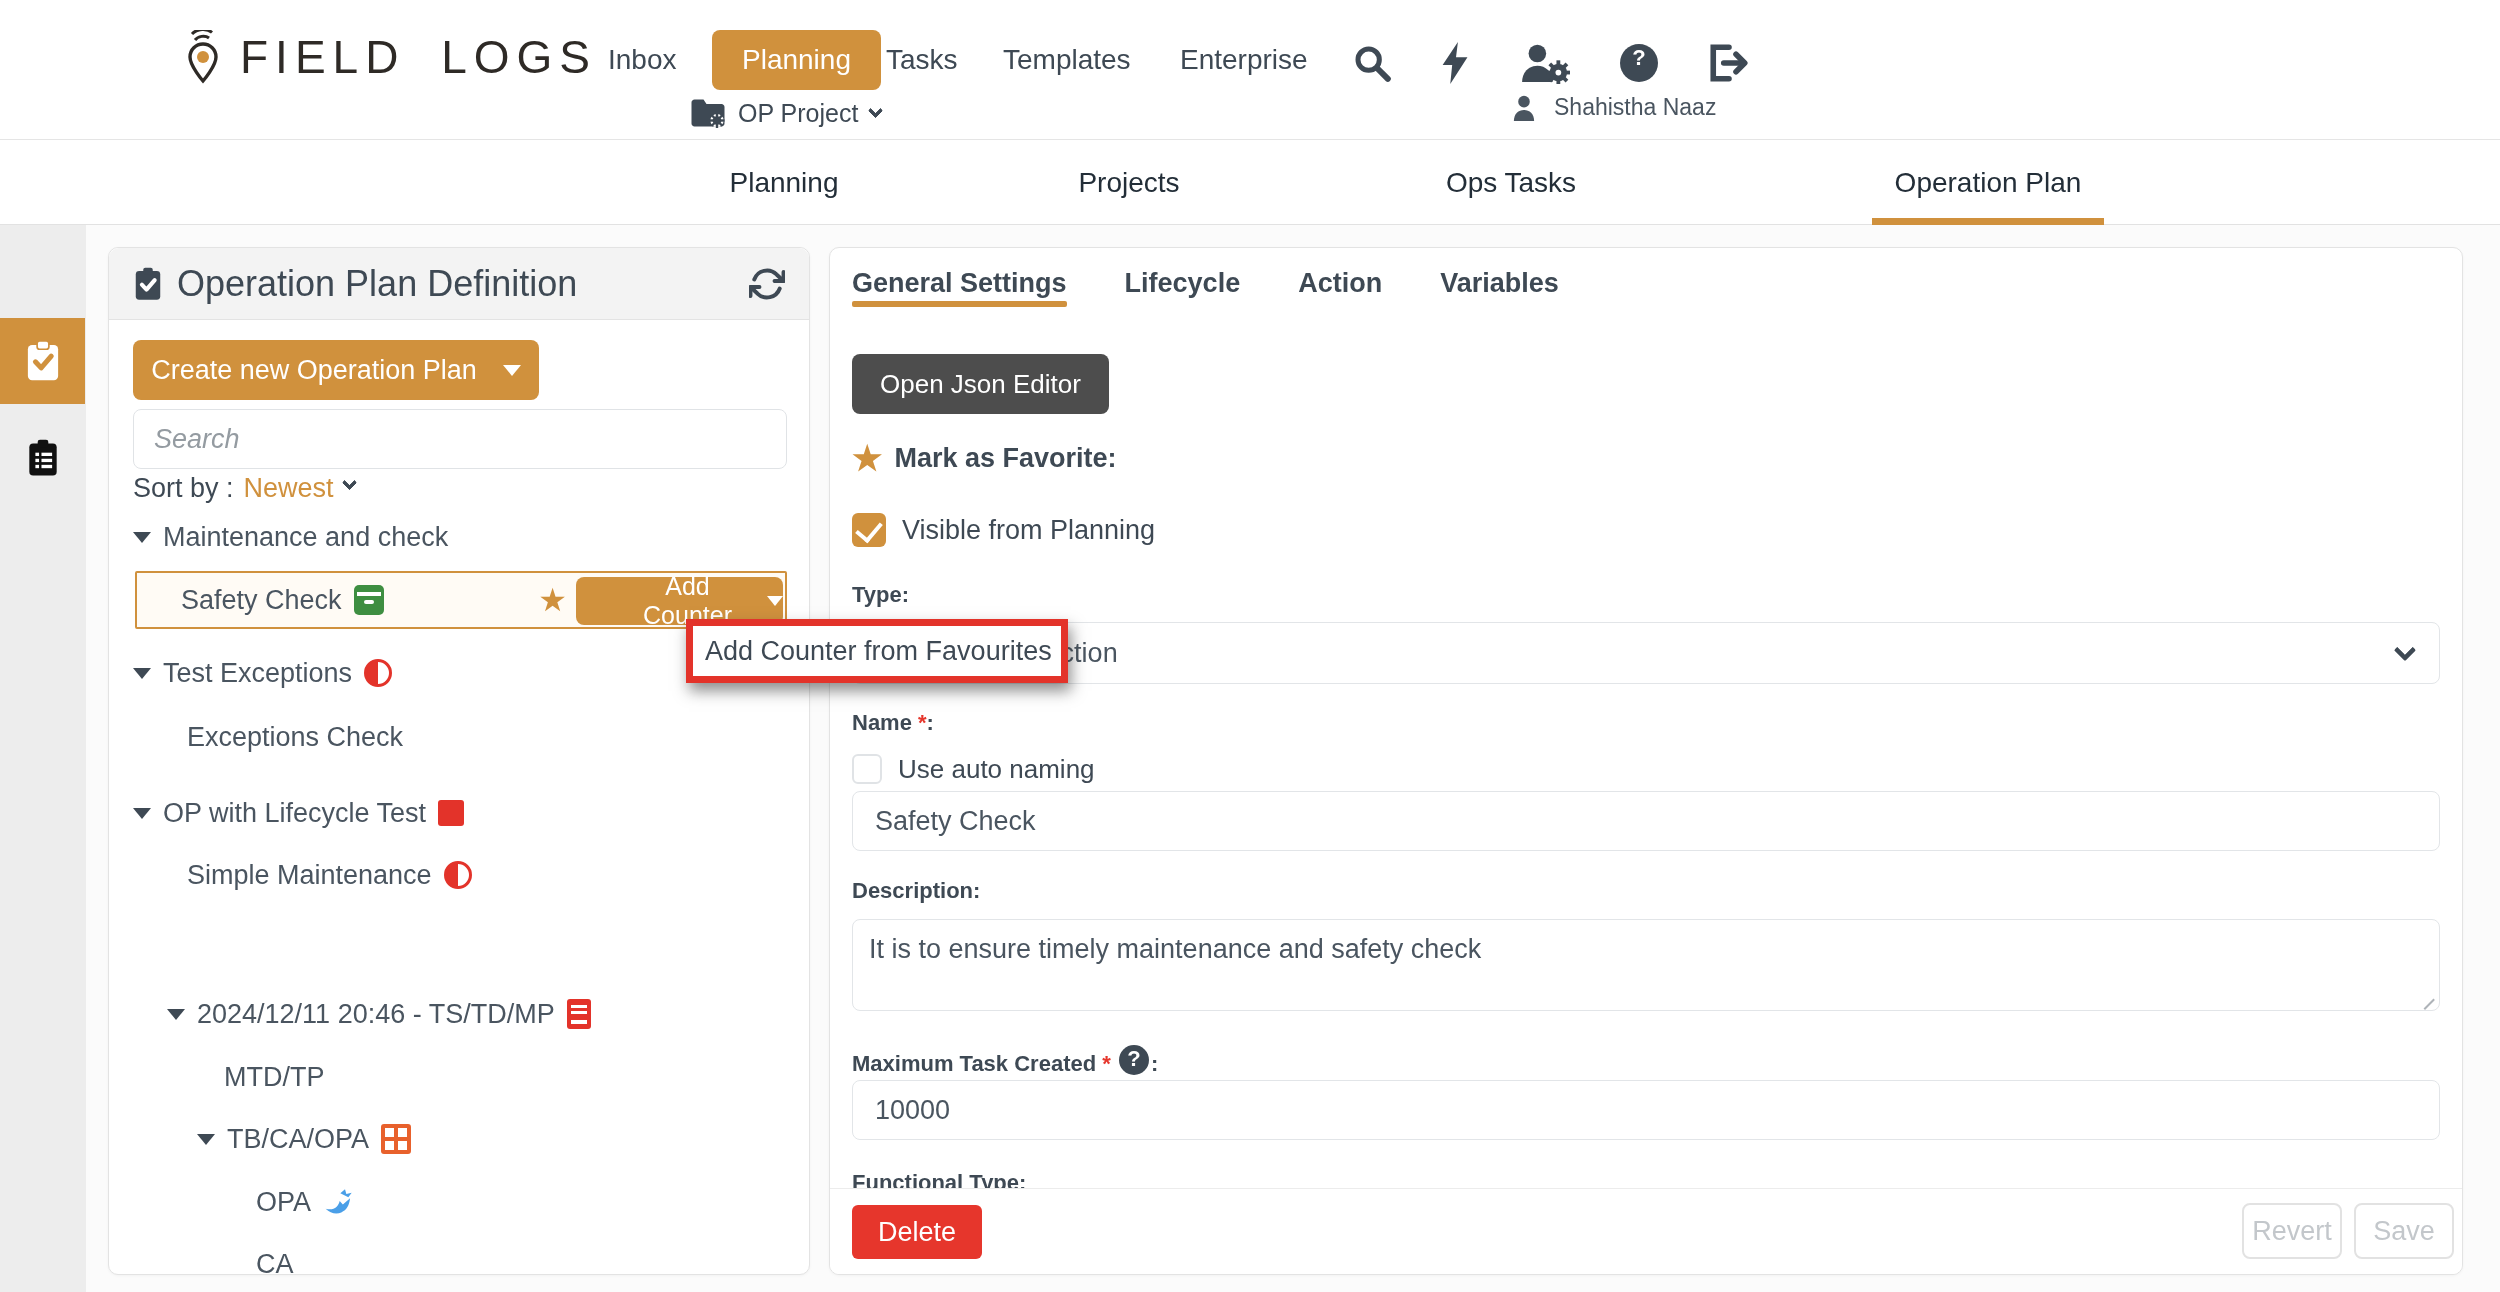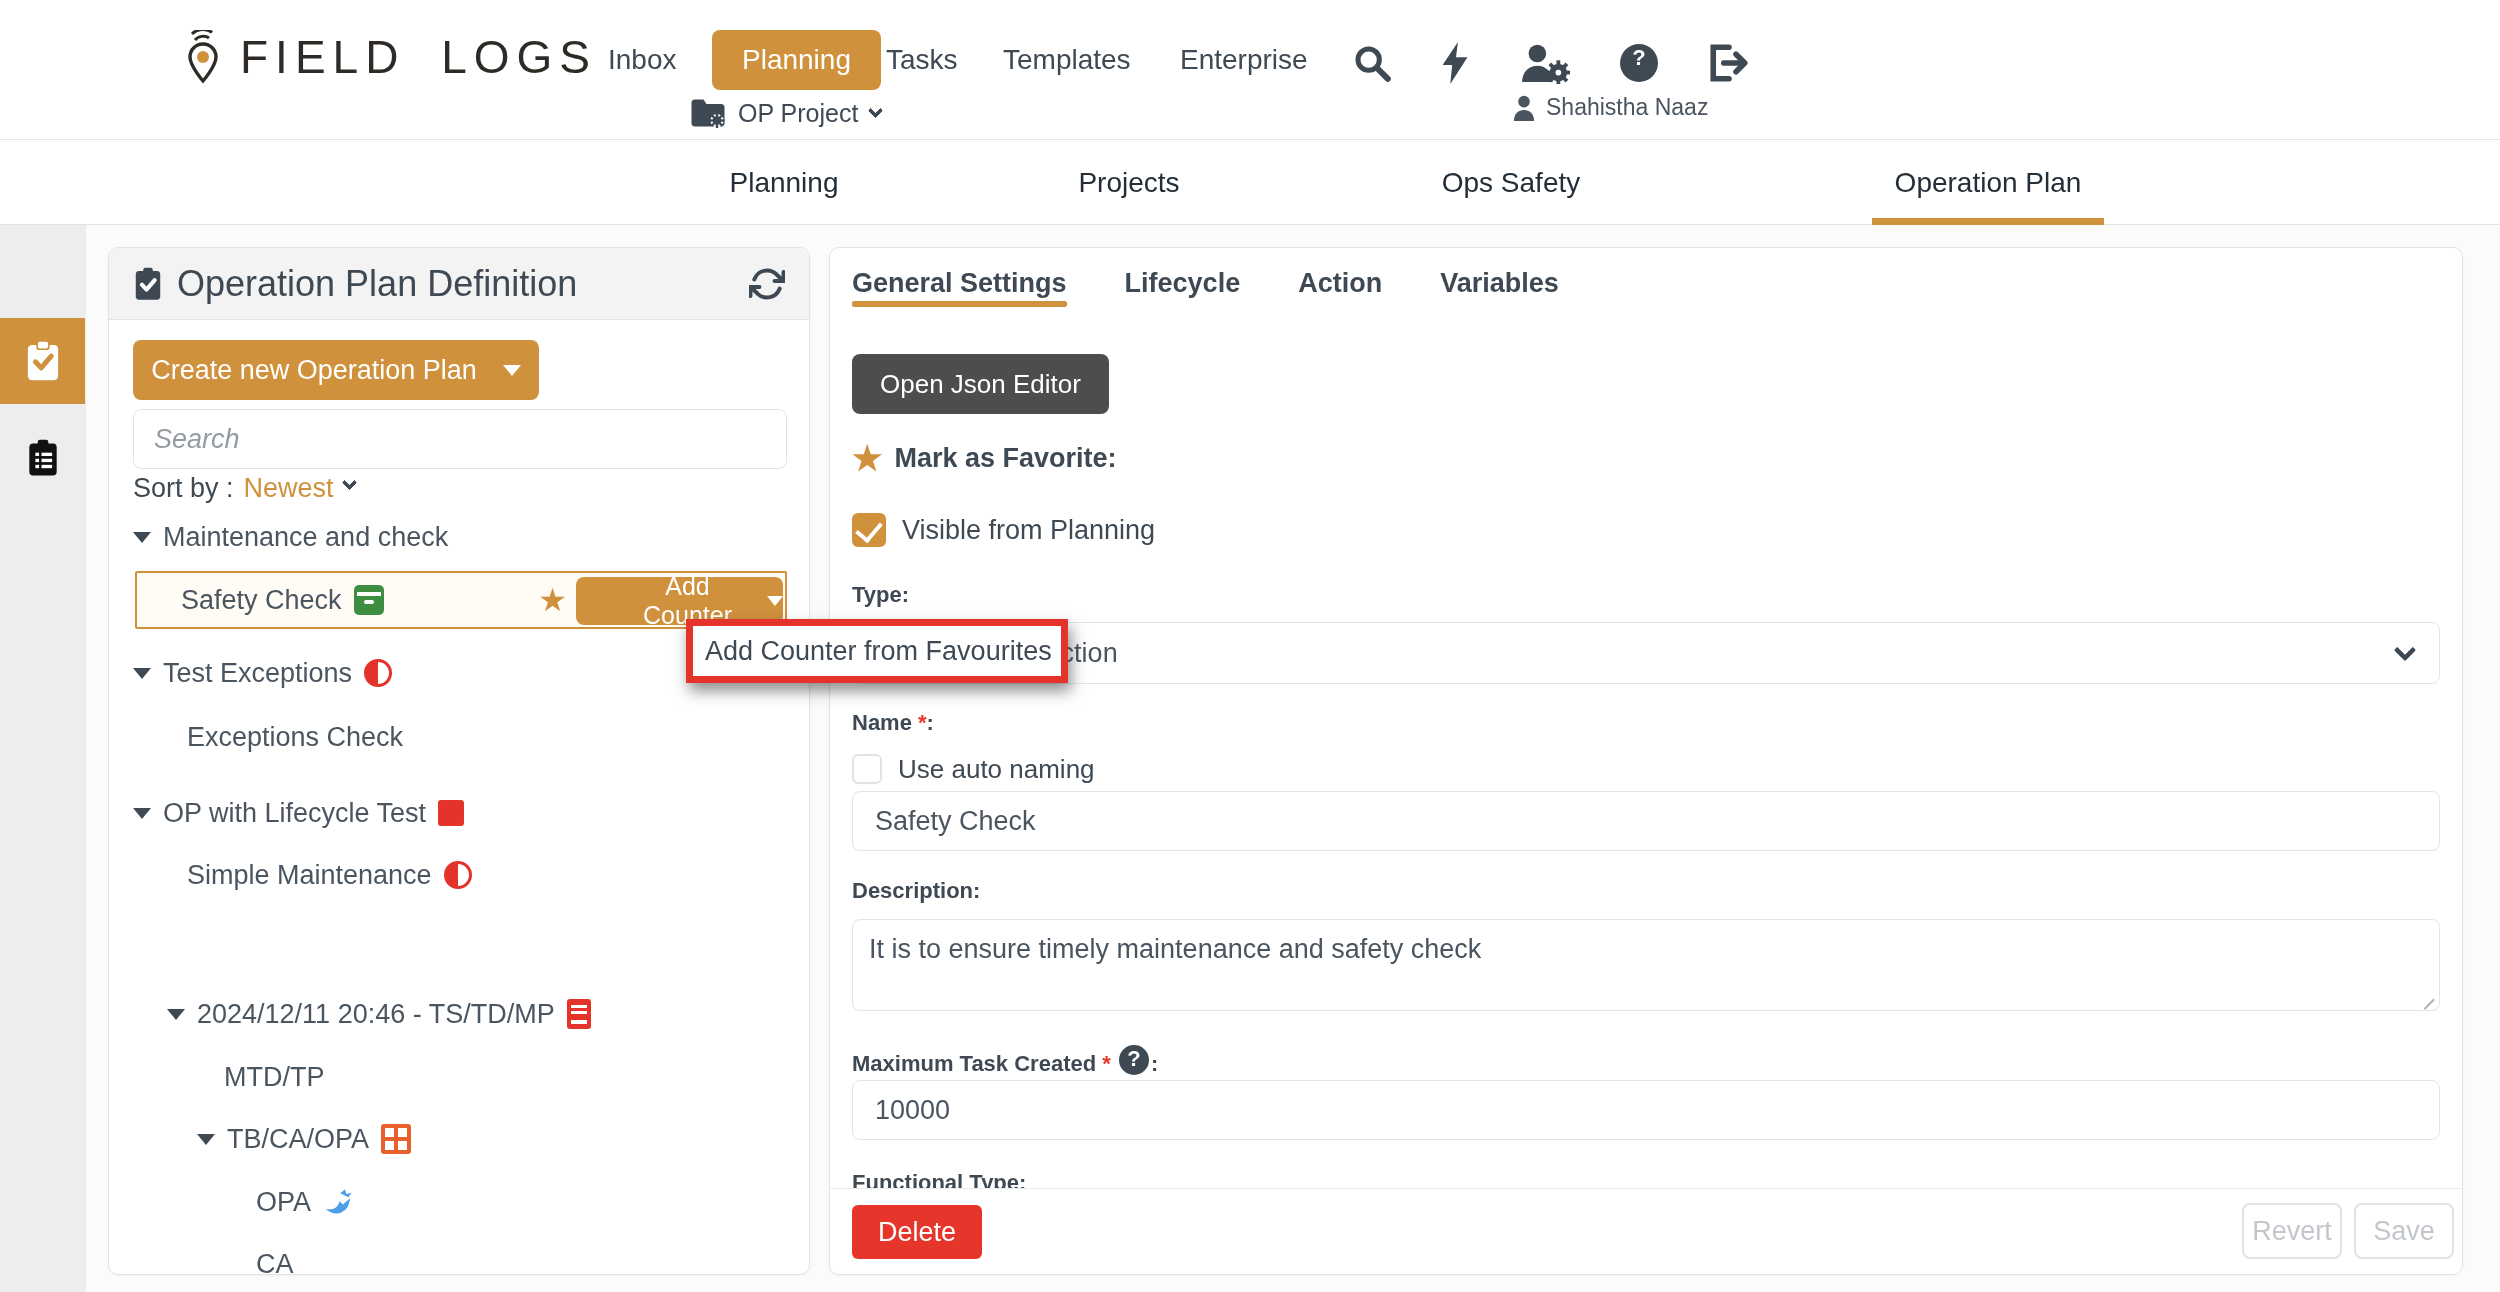--- a/index.html
+++ b/index.html
@@ -8,21 +8,21 @@
   #app { position:relative; width:2500px; height:1292px; background:#fbfbfb; }
 
   
   #topbar { position:absolute; left:0; top:0; width:2500px; height:140px; background:#fff; border-bottom:1px solid #e5e5e5; }
   .logo-wrap { position:absolute; left:180px; top:30px; display:flex; align-items:center; gap:14px; }
   .logo-text { font-size:46px; font-weight:300; letter-spacing:7px; word-spacing:16px; color:#2e2a26; }
   .nav-item { position:absolute; top:30px; height:60px; line-height:60px; font-size:28px; color:#3E4954; cursor:pointer; }
   .nav-active { background:#D0913D; color:#fff; border-radius:8px; padding:0 30px; }
   .top-icons { position:absolute; top:42px; display:flex; gap:48px; align-items:center; }
   .proj-row { position:absolute; left:690px; top:98px; display:flex; align-items:center; gap:12px; font-size:25px; color:#3E4954; }
-  .user-row { position:absolute; left:1512px; top:94px; display:flex; align-items:center; gap:10px; font-size:23px; color:#4A5560; }
+  .user-row { position:absolute; left:1512px; top:94px; display:flex; align-items:center; gap:18px; font-size:23px; color:#4A5560; }
 
   
   #subnav { position:absolute; left:0; top:140px; width:2500px; height:85px; background:#fff; border-bottom:1px solid #e2e2e2; }
   .subnav-item { position:absolute; top:0; height:85px; line-height:85px; transform:translateX(-50%); font-size:28px; color:#232e38; cursor:pointer; }
   .subnav-underline { position:absolute; top:78px; height:7px; width:232px; background:#D0913D; transform:translateX(-50%); }
 
   
   #ministrip { position:absolute; left:0; top:225px; width:86px; height:1067px; background:#ededed; }
   .mini-active { position:absolute; left:0; top:93px; width:85px; height:86px; background:#D0913D; display:flex; align-items:center; justify-content:center; cursor:pointer; }
   .mini-item2 { position:absolute; left:0; top:198px; width:85px; height:70px; display:flex; align-items:center; justify-content:center; cursor:pointer; }
@@ -183,21 +183,21 @@
             <path d="M1 18c0-5 3.2-7.6 7-7.6s7 2.6 7 7.6z" fill="#4A5560"></path>
           </svg>
       </span>
       <span>Shahistha Naaz</span>
     </div>
   </div>
 
   <div id="subnav">
     <div class="subnav-item" style="left:784px;">Planning</div>
     <div class="subnav-item" style="left:1129px;">Projects</div>
-    <div class="subnav-item" style="left:1511px;">Ops Safety</div>
+    <div class="subnav-item" style="left:1511px;">Ops Tasks</div>
     <div class="subnav-item" style="left:1988px;">Operation Plan</div>
     <div class="subnav-underline" style="left:1988px;"></div>
   </div>
 
   <div id="ministrip">
     <div class="mini-active">
       <span>
         <svg width="38" height="42" viewBox="0 0 22 25">
           <rect x="2" y="3" width="18" height="21" rx="2.5" fill="#fff"></rect>
           <rect x="7.5" y="0.5" width="7" height="5" rx="1.5" fill="#fff" stroke="#D0913D" stroke-width="1"></rect>

